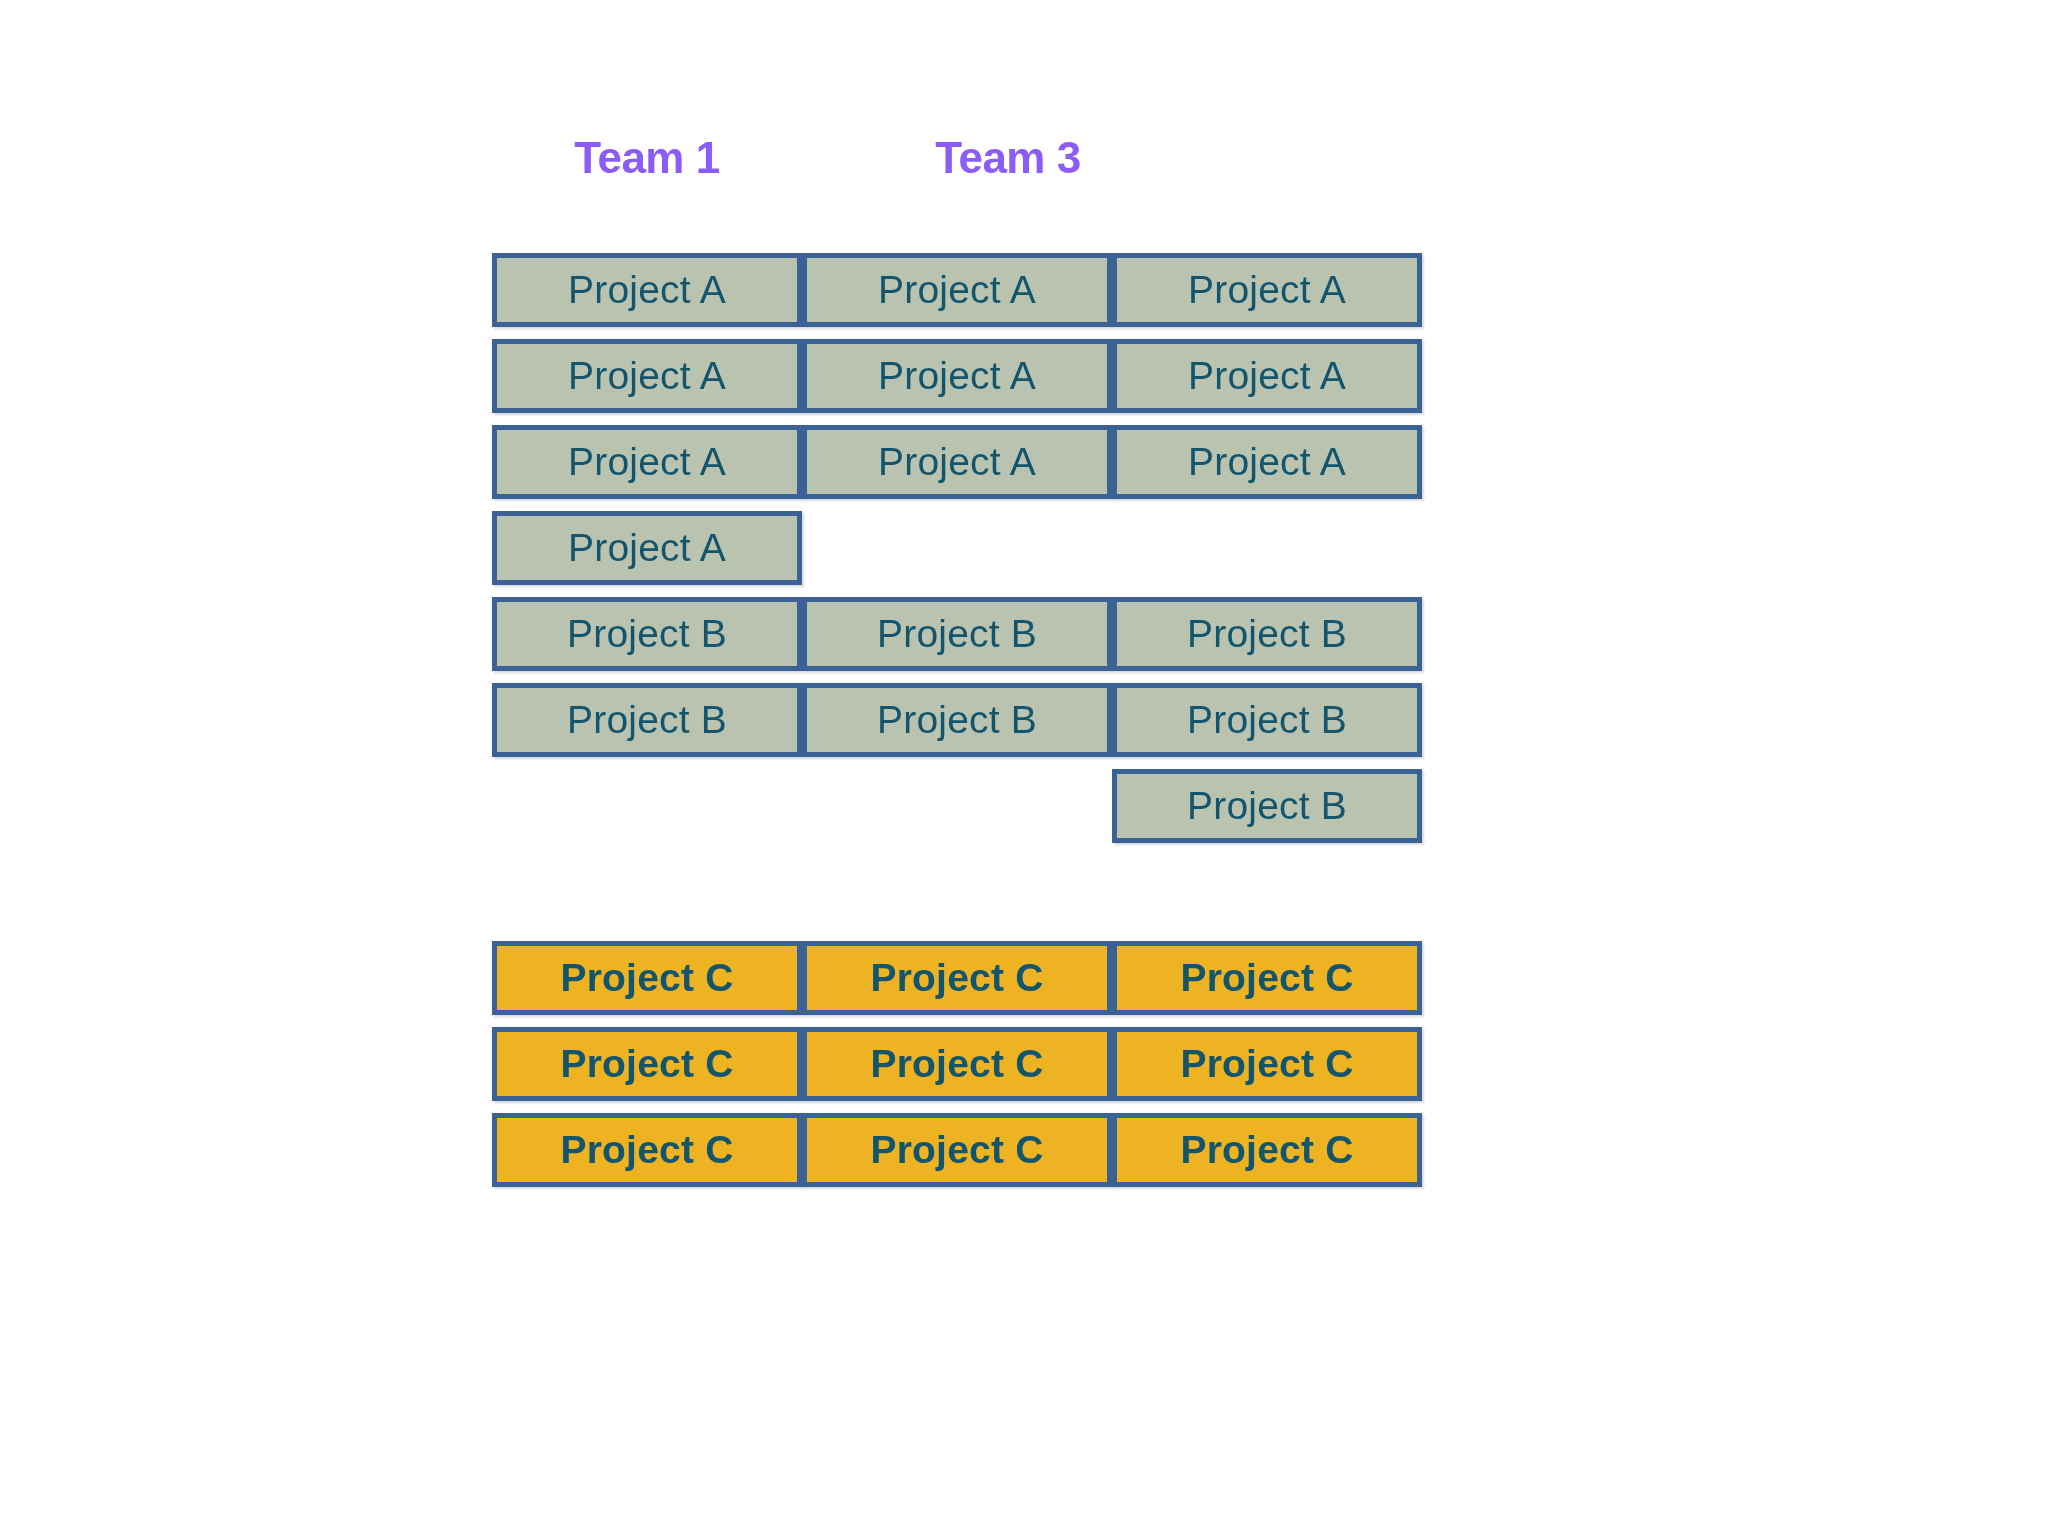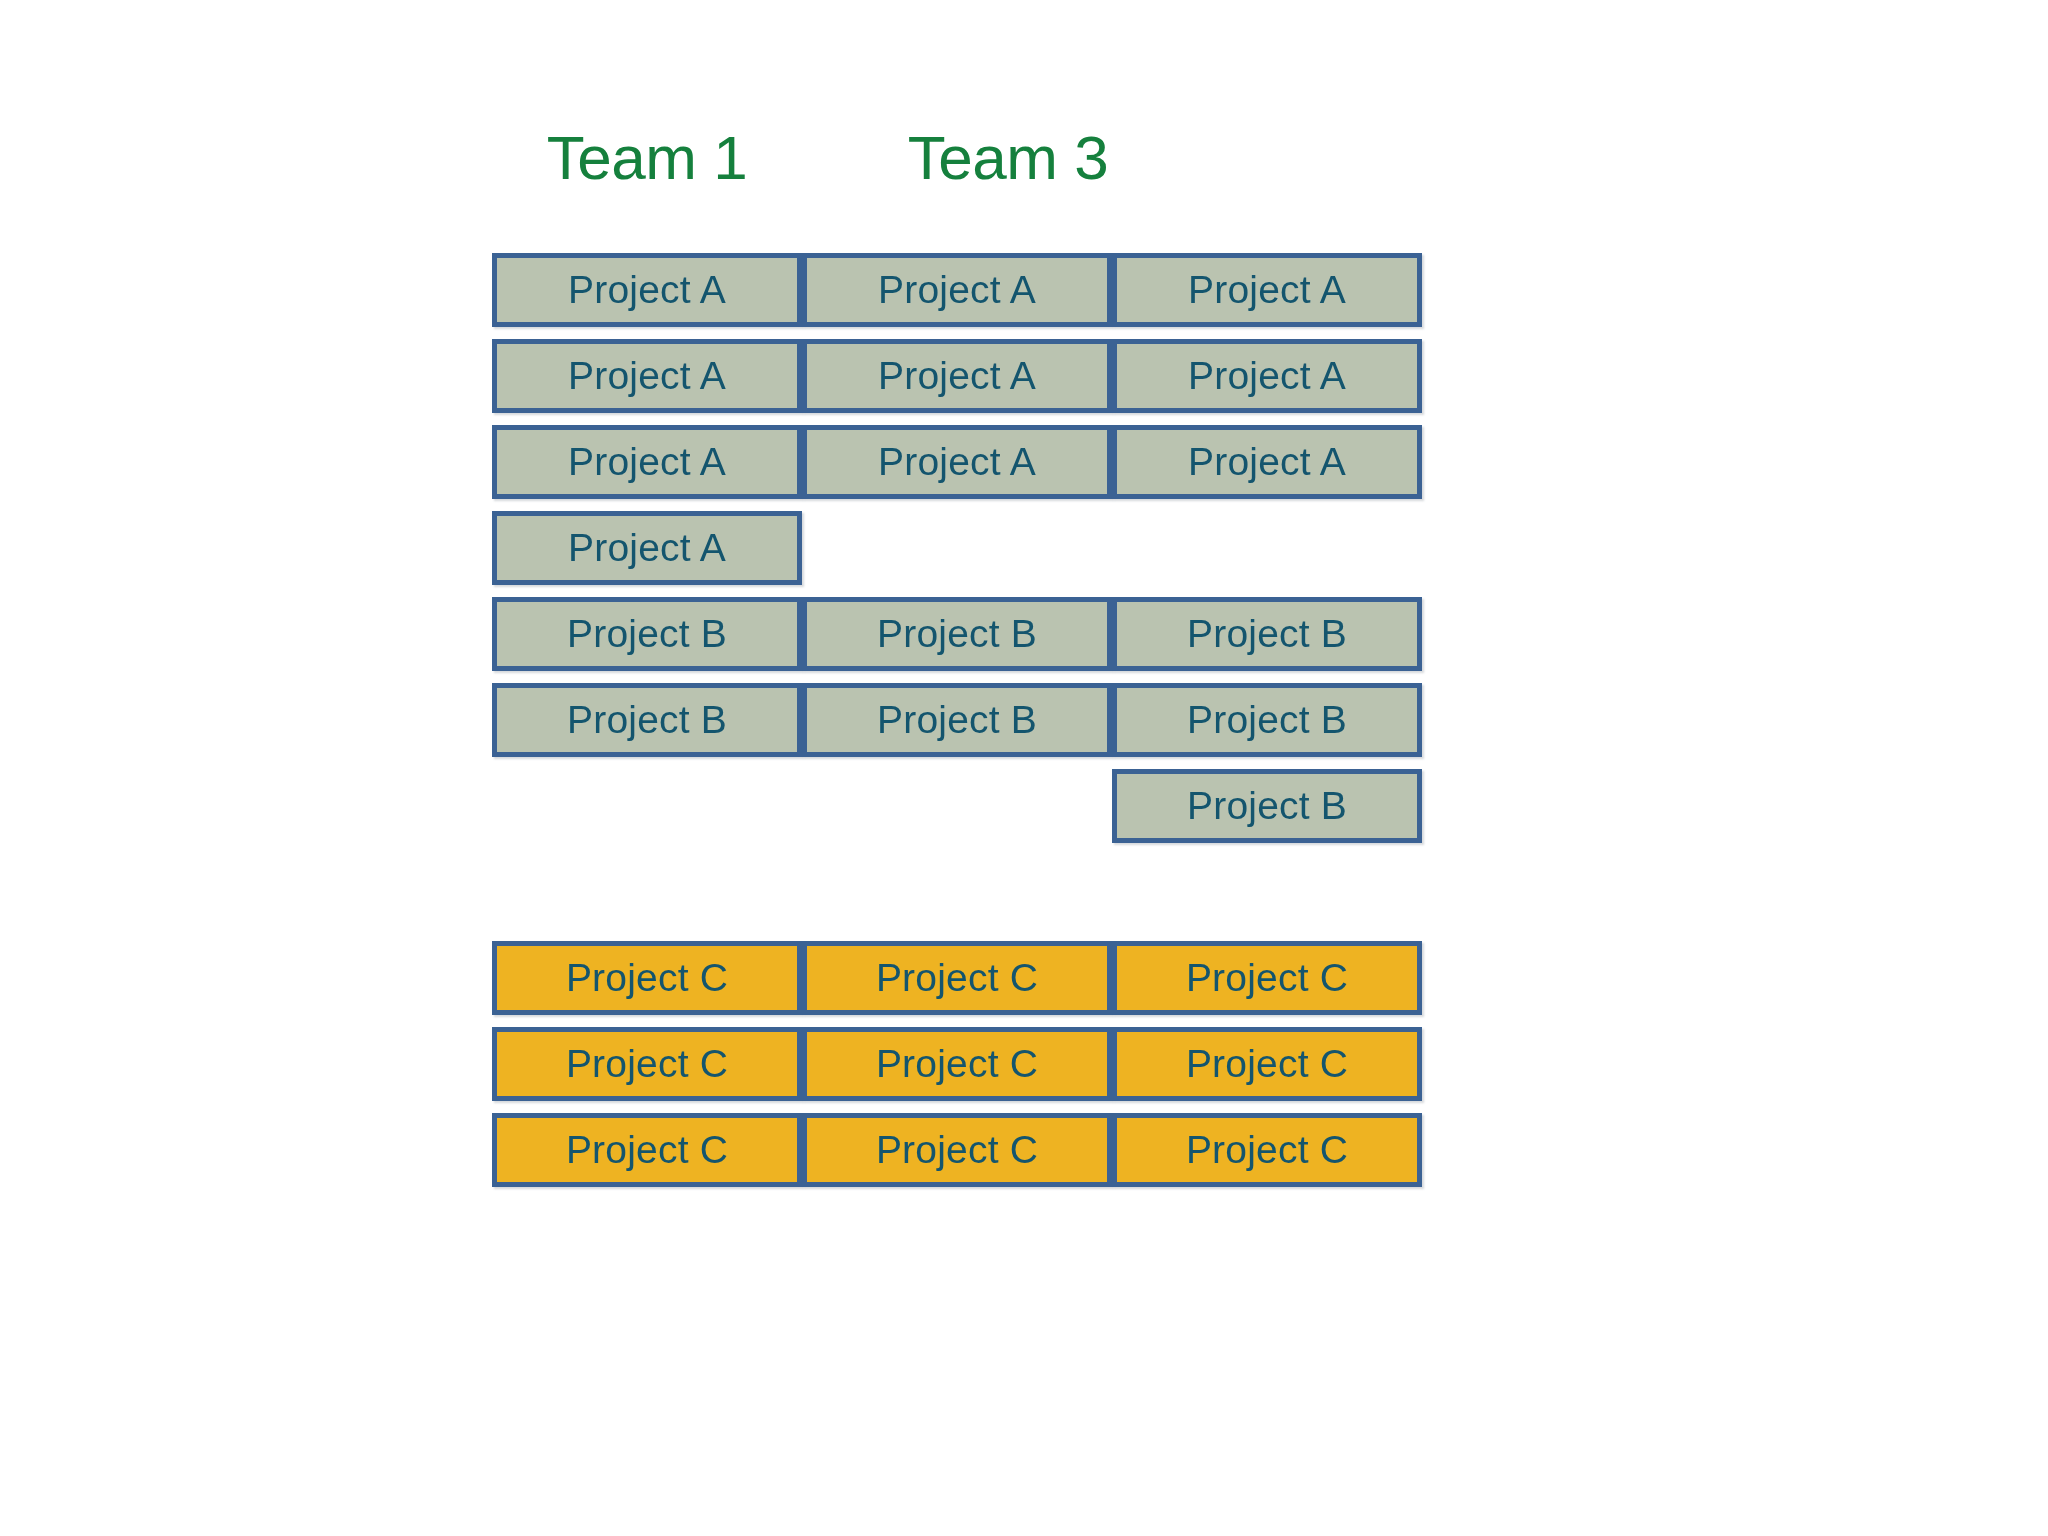--- a/index.html
+++ b/index.html
@@ -31,23 +31,23 @@
     top: 118px;
     width: 1032px;
     height: 80px;
     display: flex;
     flex-direction: row;
     gap: 51px;
   }
   .team-header {
     width: 310px;
     text-align: center;
-    font-size: 62px;
-    font-weight: normal;
-    color: #15803d;
+    font-size: 44px;
+    font-weight: bold;
+    color: #8b5cf6;
     line-height: 80px;
     letter-spacing: -0.5px;
     white-space: nowrap;
     user-select: none;
   }
 
   
   .columns-wrap {
     position: absolute;
     left: 492px;
@@ -79,20 +79,21 @@
     color: #14556e;
     letter-spacing: 0.2px;
     white-space: nowrap;
     box-shadow: 2px 2px 2px rgba(120,128,140,0.30);
   }
   .project-box.sage {
     background: #bac3b0;
   }
   .project-box.amber {
     background: #eeb322;
+    font-weight: bold;
   }
   .slot.empty {
     background: transparent;
     border: none;
   }
 </style>
 </head>
 <body>
 
 <div id="diagram-root">

